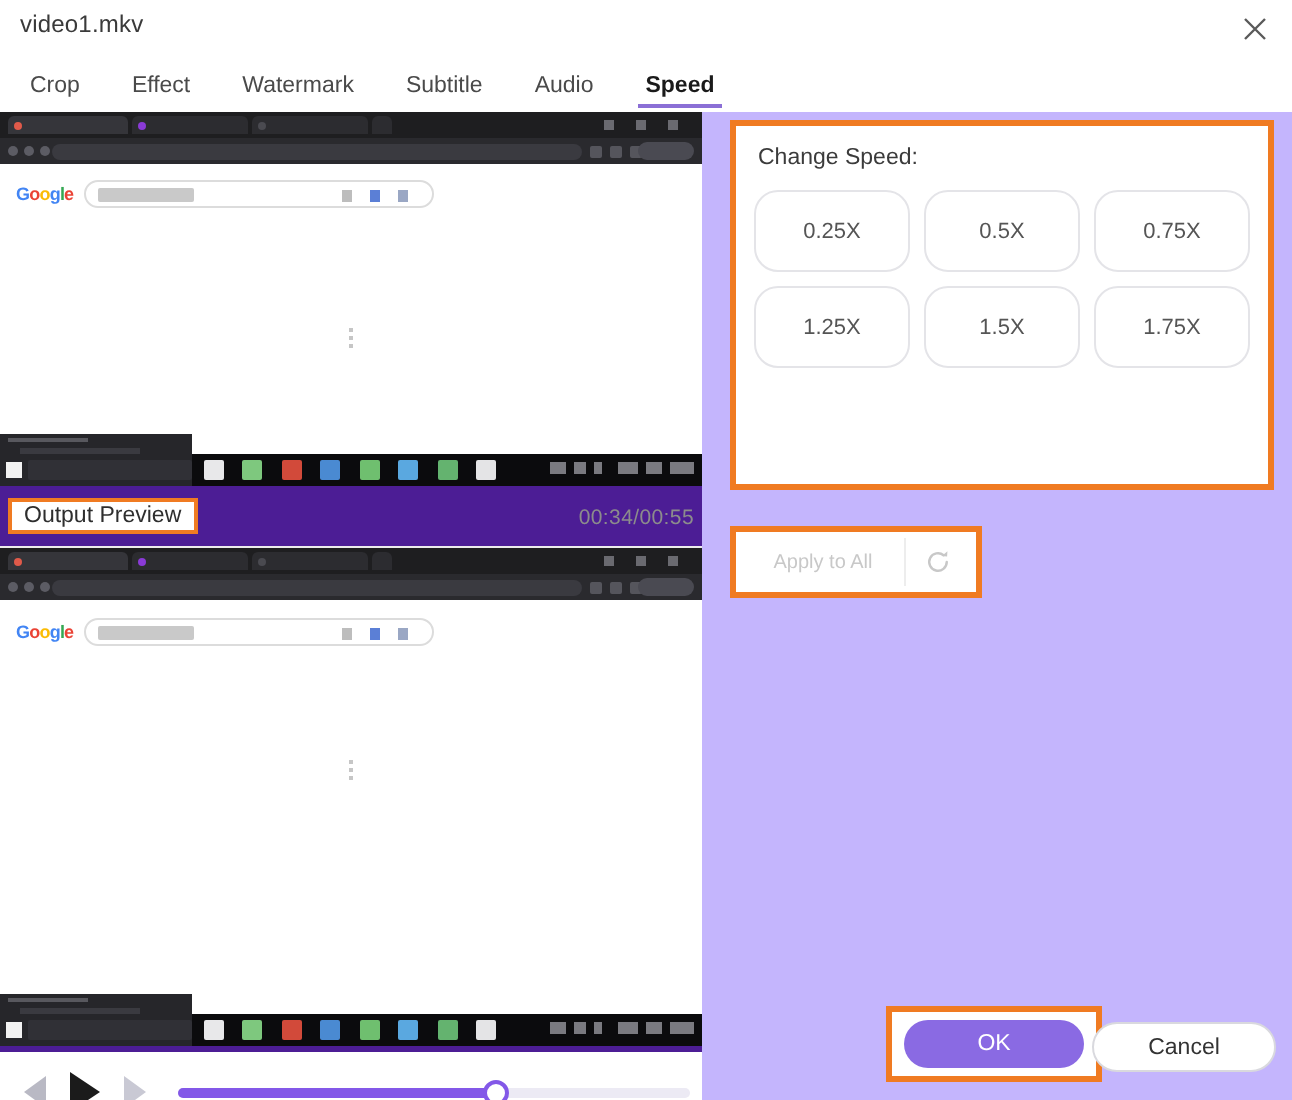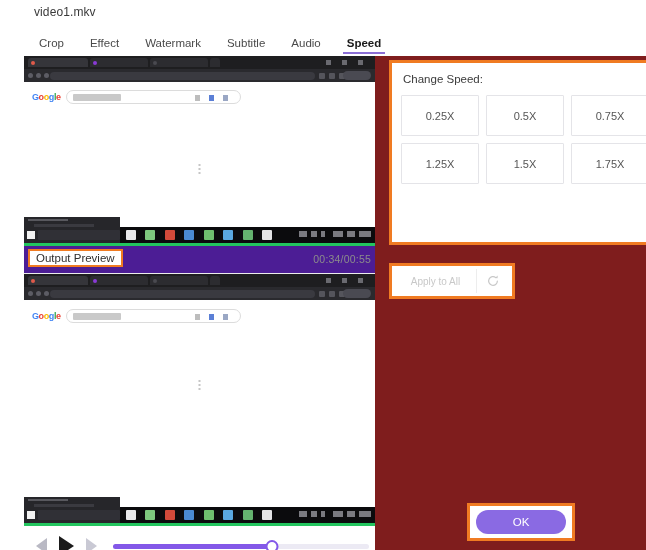--- a/index.html
+++ b/index.html
@@ -6,21 +6,20 @@
   html, body {
     width: 646px; height: 550px;
     font-family: "Liberation Sans", sans-serif;
     background: #ffffff;
     overflow: hidden;
   }
   .app {
     position: relative;
     width: 538px; height: 550px;
     background: #ffffff;
-    margin-left: 24px;
   }
 
   
   .titlebar {
     position: absolute; left: 0; top: 0;
     width: 646px; height: 28px;
     background: #ffffff;
   }
   .titlebar .fname {
     position: absolute; left: 10px; top: 5px;
@@ -59,21 +58,21 @@
   }
 
   
   .preview-col {
     position: absolute; left: 0; top: 56px;
     width: 351px; height: 450px;
     background: #ffffff;
   }
 
   
-  .shot { position: relative; width: 100%; background: #22c55e; overflow: hidden; }
+  .shot { position: relative; width: 100%; background: #4c1d95; overflow: hidden; }
   .shot .winbar {
     position: relative; width: 100%; height: 13px; background: #1e1e20;
   }
   .shot .winbar .brtab {
     position: absolute; top: 2px; height: 9px; border-radius: 3px 3px 0 0;
     background: #2c2c30;
   }
   .shot .winbar .brtab i {
     position: absolute; left: 3px; top: 2.5px; width: 4px; height: 4px; border-radius: 50%;
     display: block;
@@ -217,38 +216,38 @@
     position:absolute; left:0; top:0; height:5px; border-radius:3px; background:#8358e8;
   }
   .track .knob {
     position:absolute; top:-4px; width:13px; height:13px; border-radius:50%;
     background:#ffffff; border:2px solid #8358e8; transform: translateX(-50%);
   }
 
   
   .right {
     position:absolute; left:351px; top:56px; width:295px; height:494px;
-    background:#7f1d1d;
+    background:#c4b5fd;
   }
   .speed-panel {
     position:absolute; left:14px; top:4px; width:272px; height:185px;
     border: 3px solid #F07B22; background:#fff;
   }
   .speed-title {
     position:absolute; left:11px; top:10px;
     font-size: 11.5px; color:#3b3b3b;
   }
   .speed-grid {
     position:absolute; left:9px; top:32px; right:9px; bottom:10px;
     display:grid; grid-template-columns: repeat(3, 1fr); grid-template-rows: repeat(3, 1fr);
     gap: 7px;
   }
   .sp-cell {
     display:flex; align-items:center; justify-content:center;
-    border:1px solid #e4e4e8; border-radius:1px; background:#fff;
+    border:1px solid #e4e4e8; border-radius:12px; background:#fff;
     font-size: 11px; color:#555; cursor:pointer;
   }
   .sp-cell.selected { border:2px solid #8b84d6; color:#3f3f3f; }
 
   .apply-wrap {
     position:absolute; left:14px; top:207px; width:126px; height:36px;
     border: 3px solid #F07B22; background:#fff;
   }
   .apply-inner {
     position:absolute; left:3px; top:3px; right:3px; bottom:3px;
@@ -494,14 +493,15 @@
             <path d="M13.4 1.8 L13.2 4.9 L10.2 4.5 Z" fill="#c8c8c8"></path>
           </svg>
         </div>
       </div>
     </div>
   </div>
 
   <div class="ok-wrap">
     <div class="ok-btn">OK</div>
   </div>
+  <div class="cancel-btn">Cancel</div>
 
 </div>
 
 </body></html>

